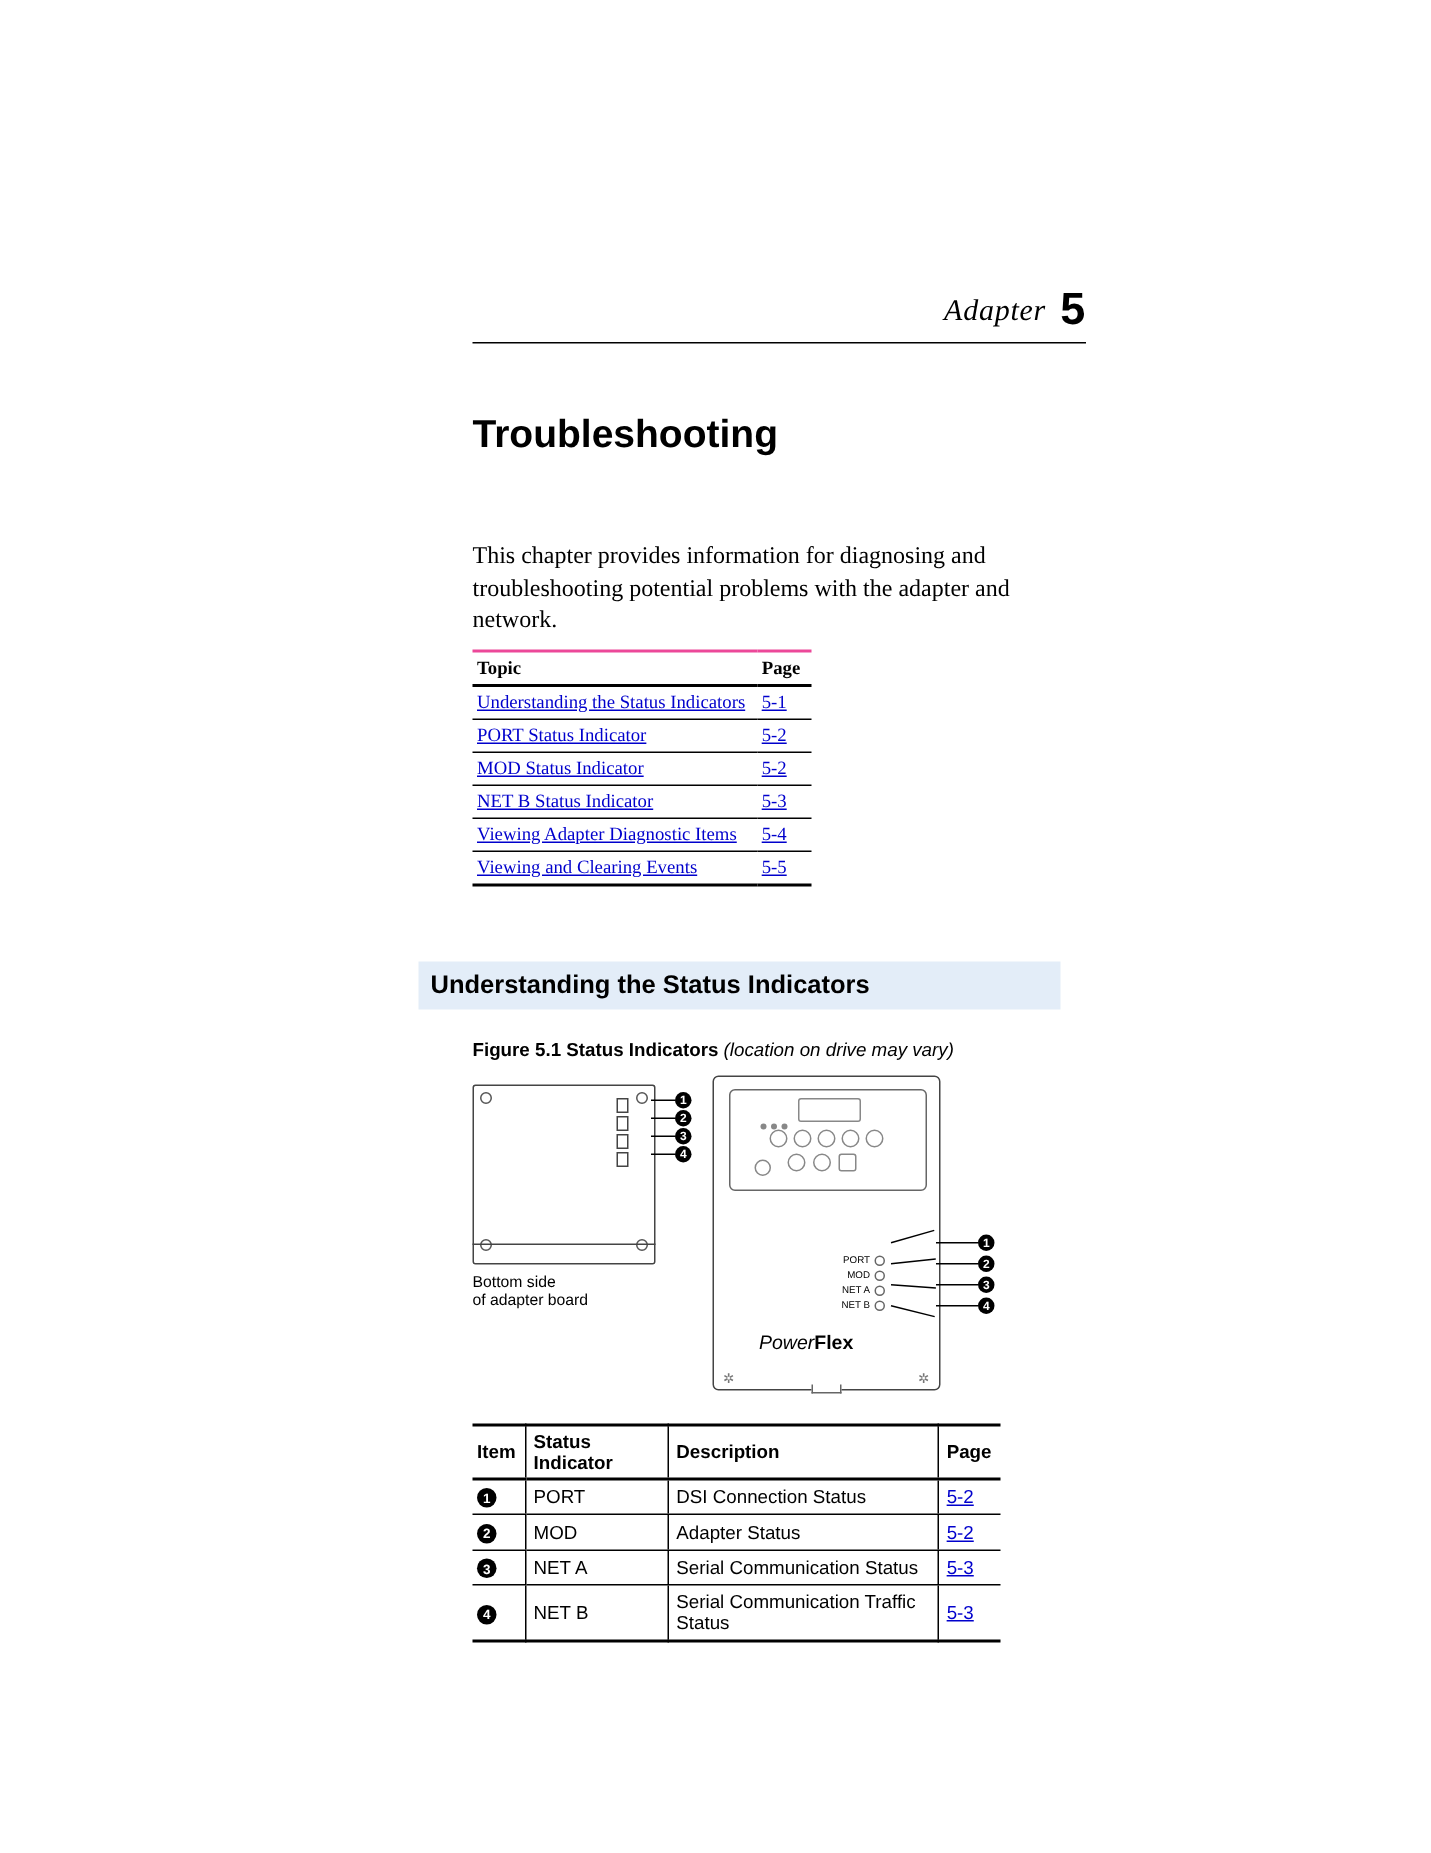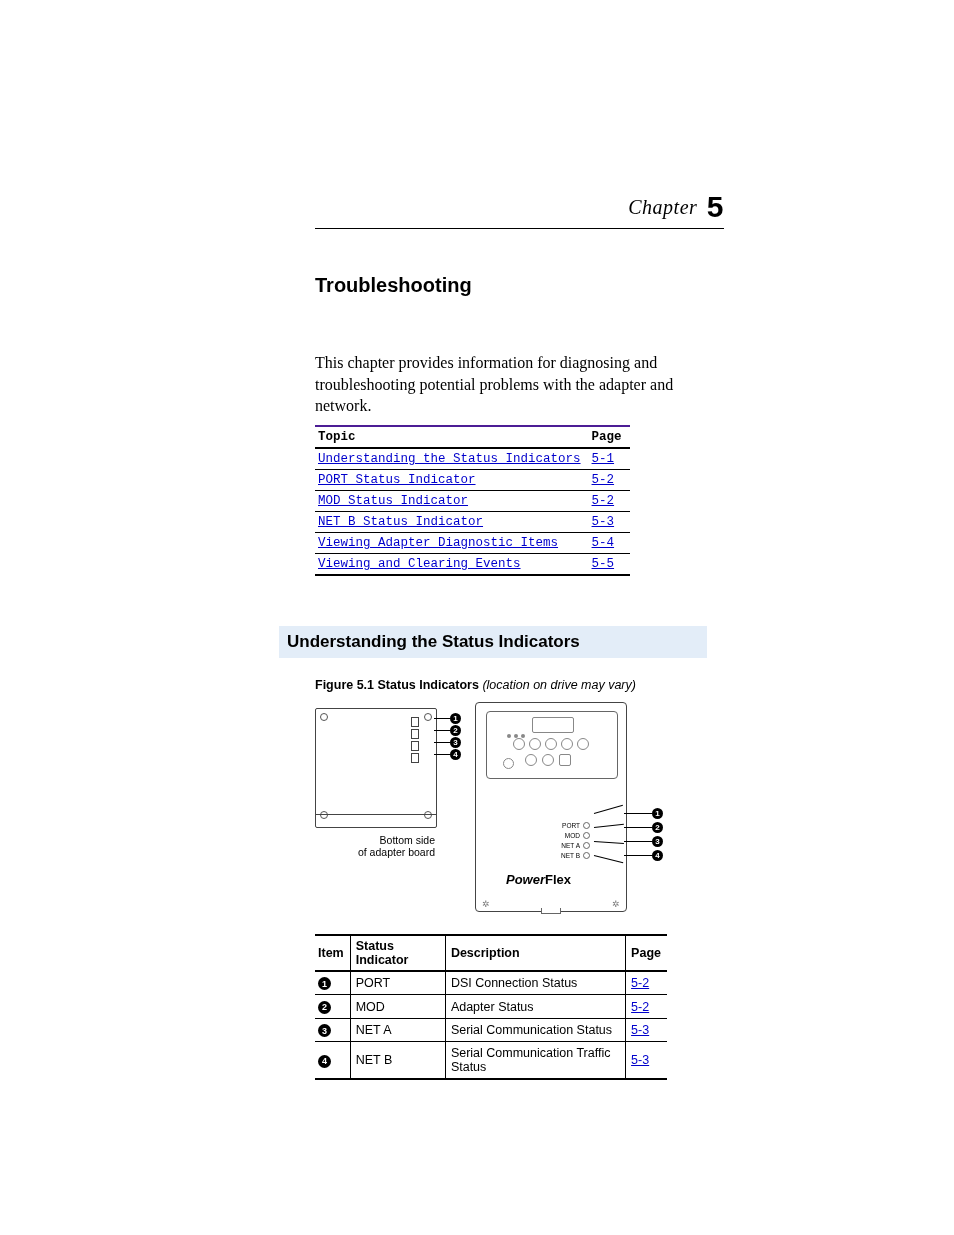--- a/index.html
+++ b/index.html
@@ -32,42 +32,42 @@
     vertical-align: -3px;
   }
   .chapter-rule {
     border: none;
     border-top: 1.5px solid #000;
     margin: 4px 0 45px 0;
   }
   h1.title {
     font-family: Arial, Helvetica, sans-serif;
     font-weight: bold;
-    font-size: 20px;
+    font-size: 26px;
     margin: 0 0 55px 0;
   }
   p.body {
     font-size: 16px;
     line-height: 1.35;
     margin: 0 0 8px 0;
   }
   p.body2 {
     font-size: 16px;
     line-height: 1.35;
     margin: 14px 0 14px 0;
   }
   a.xref {
     color: #0000cc;
     text-decoration: underline;
   }
   table.topic {
     border-collapse: collapse;
-    font-family: Liberation Mono, monospace;
+    font-family: Liberation Serif, serif;
     font-size: 12.5px;
-    border-top: 2px solid #4c1d95;
+    border-top: 2px solid #ec4899;
     border-bottom: 2px solid #000;
   }
   table.topic th {
     text-align: left;
     font-weight: bold;
     padding: 3px 8px 3px 3px;
     border-bottom: 2px solid #000;
   }
   table.topic td {
     padding: 3px 8px 3px 3px;
@@ -145,21 +145,21 @@
   .callout-col .bubble, .bubble {
     display:inline-flex; align-items:center; justify-content:center;
     width:11px;height:11px;border-radius:50%;
     background:#000;color:#fff;font-size:8px;font-weight:bold;
     font-family: Arial, sans-serif;
     flex-shrink:0;
   }
   .board-caption {
     font-family: Arial, Helvetica, sans-serif;
     font-size: 10.5px;
-    text-align:right;
+    text-align:left;
     margin-top: 6px;
     line-height:1.2;
     width:120px;
   }
   
   .drive {
     position: relative;
     width: 150px;
     height: 208px;
     border: 1.2px solid #444;
@@ -194,21 +194,21 @@
     line-height: 10px;
   }
   .drive .ledblock .lr{display:flex;align-items:center;gap:3px;justify-content:flex-end;}
   .drive .ledblock .lr .lc{width:5px;height:5px;border:0.8px solid #666;border-radius:50%;}
   .drive .brand{
     position:absolute;
     left:30px; bottom:24px;
     font-family: Arial, sans-serif;
     font-size: 13px;
   }
-  .drive .brand b{font-weight:bold;font-style:italic;}
+  .drive .brand b{font-weight:normal;font-style:italic;}
   .drive .brand .lt{font-weight:bold;}
   .drive .scr{position:absolute;width:8px;height:8px;font-size:9px;color:#777;}
   .drive .s1{left:6px;bottom:4px;} .drive .s2{right:6px;bottom:4px;}
   .drive .notch{position:absolute;left:50%;transform:translateX(-50%);bottom:-3px;width:18px;height:5px;border:1px solid #666;border-top:none;background:#fff;}
   .drive-callouts{
     position:absolute;
     left:148px; top:104px;
     font-family: Arial, sans-serif; font-size:10px;
   }
   .drive-callouts .crow{display:flex;align-items:center;height:14px;}
@@ -245,21 +245,21 @@
     width:13px;height:13px;border-radius:50%;
     background:#000;color:#fff;font-size:9px;font-weight:bold;
   }
 </style>
 </head>
 <body>
 
 <div class="page">
 
   <div class="chapter-head">
-    <span>Chapter</span>
+    <span>Adapter</span>
     <span class="chnum">5</span>
   </div>
   <hr class="chapter-rule">
 
   <h1 class="title">Troubleshooting</h1>
 
   <p class="body">This chapter provides information for diagnosing and troubleshooting potential problems with the adapter and network.</p>
 
   <table class="topic">
     <tbody>

